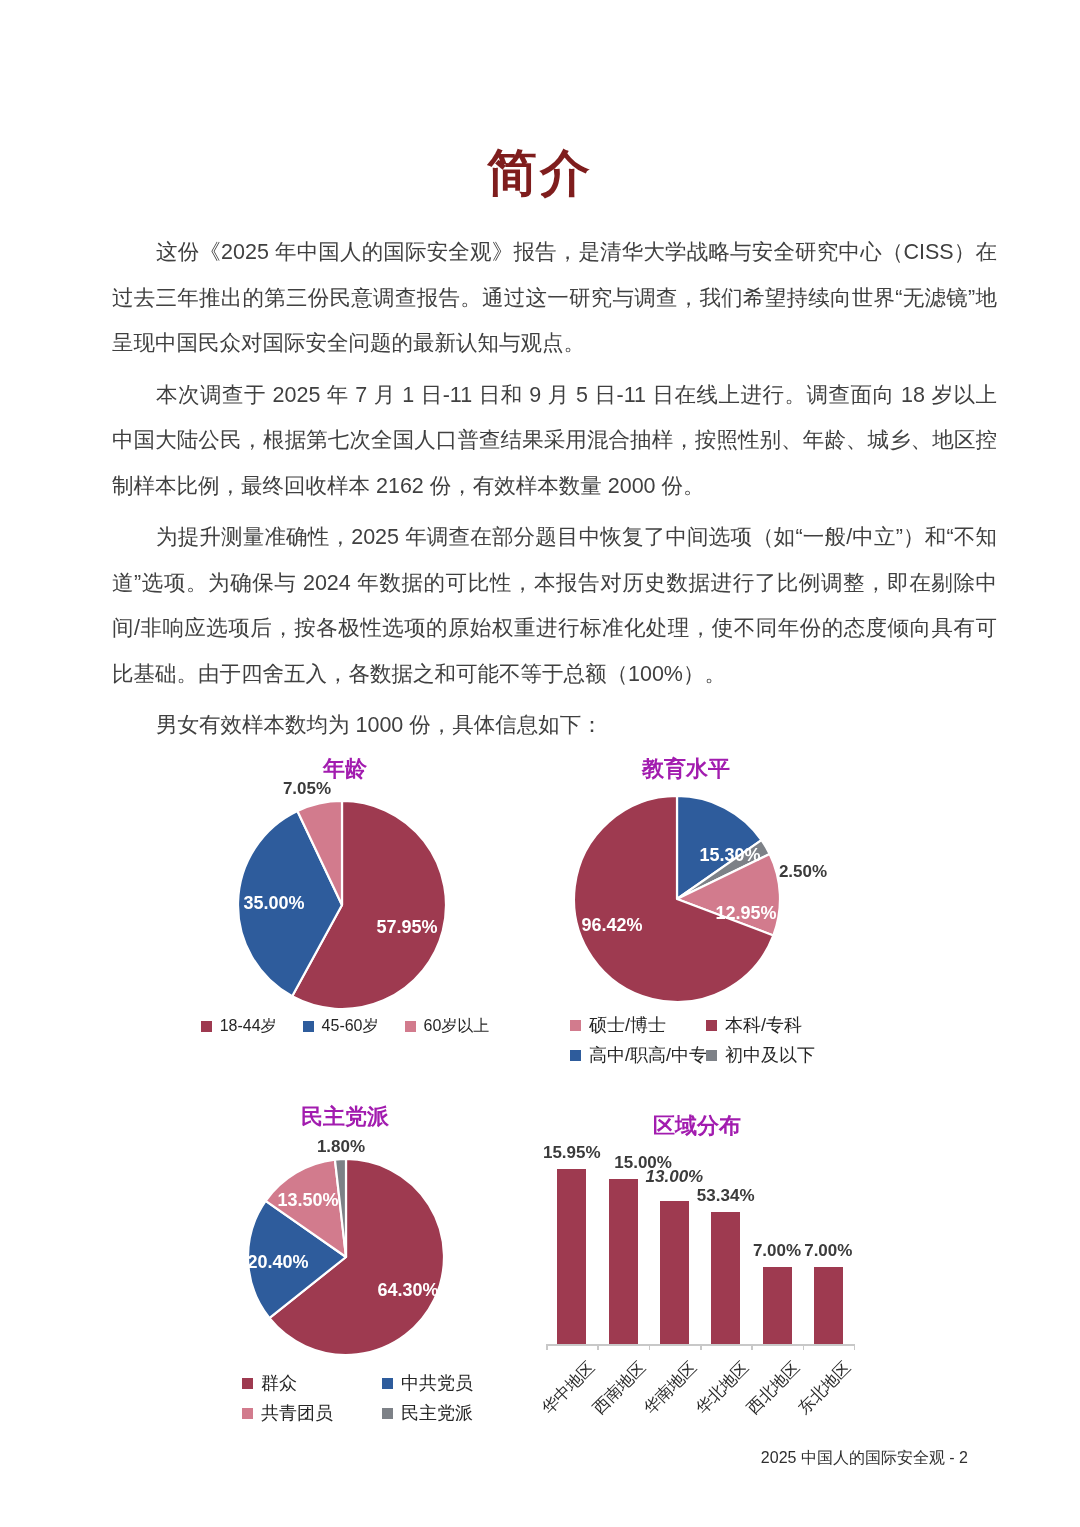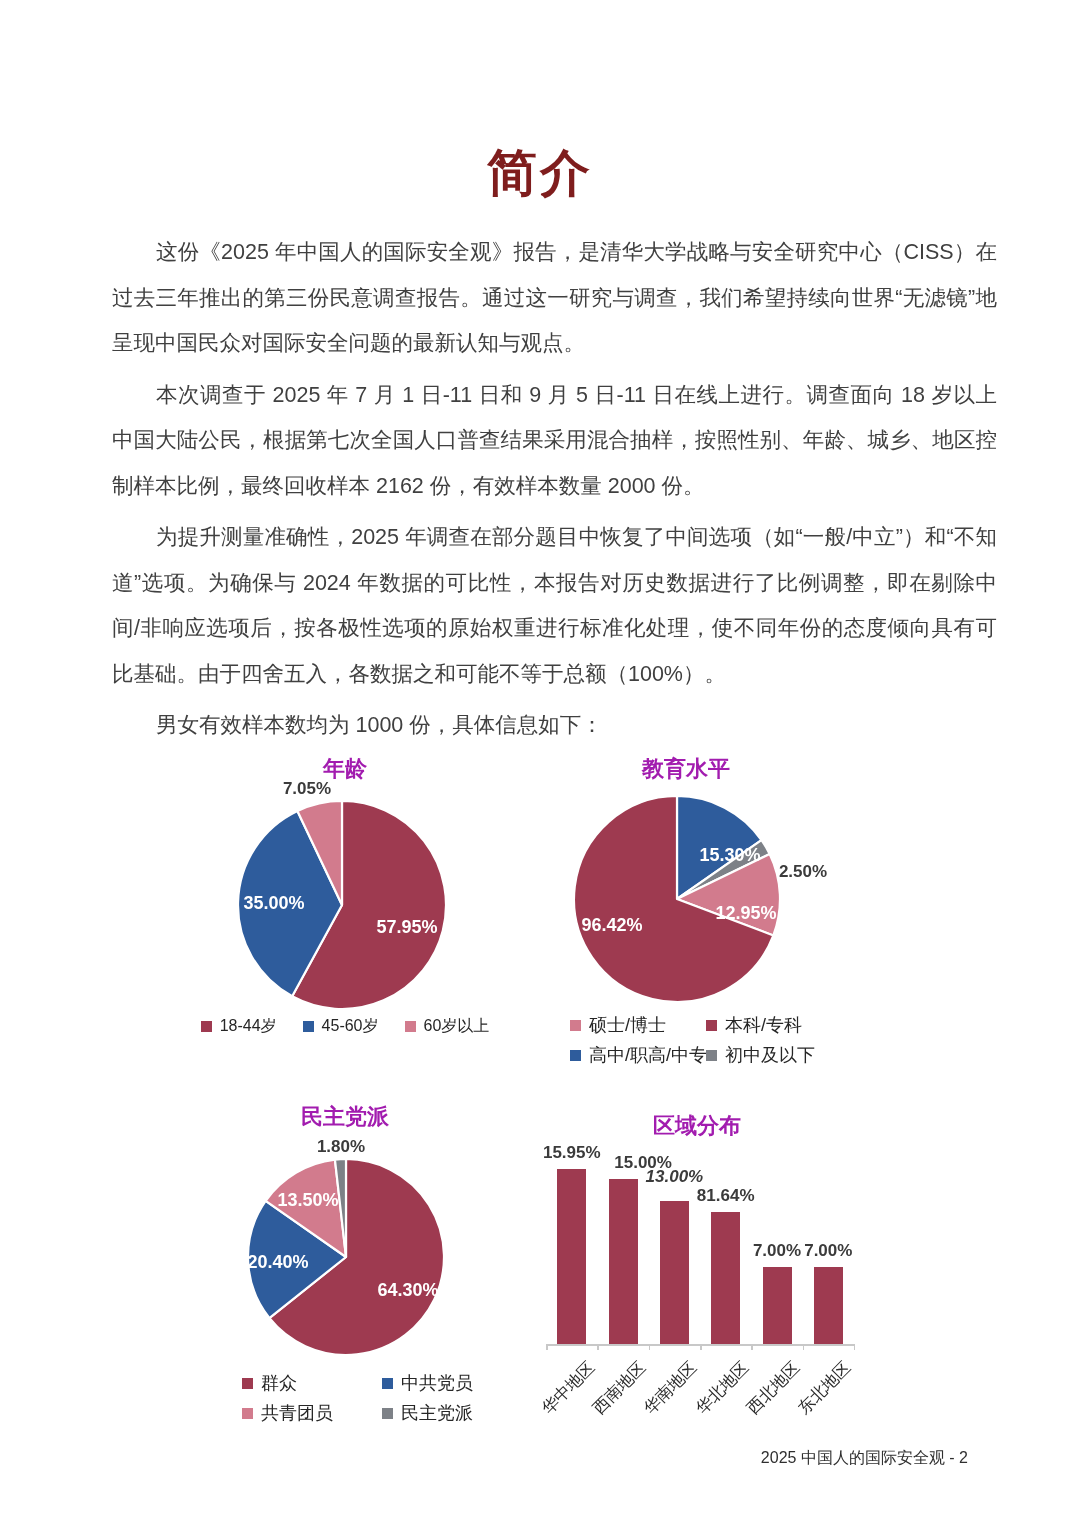--- a/index.html
+++ b/index.html
@@ -177,21 +177,21 @@
         <div class="bar" style="left: 57.3px; top: 69.0285px; width: 29px; height: 174.971px; background: rgb(158, 58, 80);"></div>
         <div class="bar-value" style="left: 71.8px; top: 43.0285px;">15.95%</div>
         <div class="bar-cat" style="left: -66.2px; top: 257px;">华中地区</div>
         <div class="bar" style="left: 108.6px; top: 79.45px; width: 29px; height: 164.55px; background: rgb(158, 58, 80);"></div>
         <div class="bar-value" style="left: 123.1px; top: 53.45px; margin-left: 20px;">15.00%</div>
         <div class="bar-cat" style="left: -14.9px; top: 257px;">西南地区</div>
         <div class="bar" style="left: 159.9px; top: 101.39px; width: 29px; height: 142.61px; background: rgb(158, 58, 80);"></div>
         <div class="bar-value" style="left: 174.4px; top: 67px; font-style: italic;">13.00%</div>
         <div class="bar-cat" style="left: 36.4px; top: 257px;">华南地区</div>
         <div class="bar" style="left: 211.2px; top: 112.36px; width: 29px; height: 131.64px; background: rgb(158, 58, 80);"></div>
-        <div class="bar-value" style="left: 225.7px; top: 86.36px;">81.64%</div>
+        <div class="bar-value" style="left: 225.7px; top: 86.36px;">53.34%</div>
         <div class="bar-cat" style="left: 87.7px; top: 257px;">华北地区</div>
         <div class="bar" style="left: 262.5px; top: 167.21px; width: 29px; height: 76.79px; background: rgb(158, 58, 80);"></div>
         <div class="bar-value" style="left: 277px; top: 141.21px;">7.00%</div>
         <div class="bar-cat" style="left: 139px; top: 257px;">西北地区</div>
         <div class="bar" style="left: 313.8px; top: 167.21px; width: 29px; height: 76.79px; background: rgb(158, 58, 80);"></div>
         <div class="bar-value" style="left: 328.3px; top: 141.21px;">7.00%</div>
         <div class="bar-cat" style="left: 190.3px; top: 257px;">东北地区</div>
       </div>
   </section>
 

